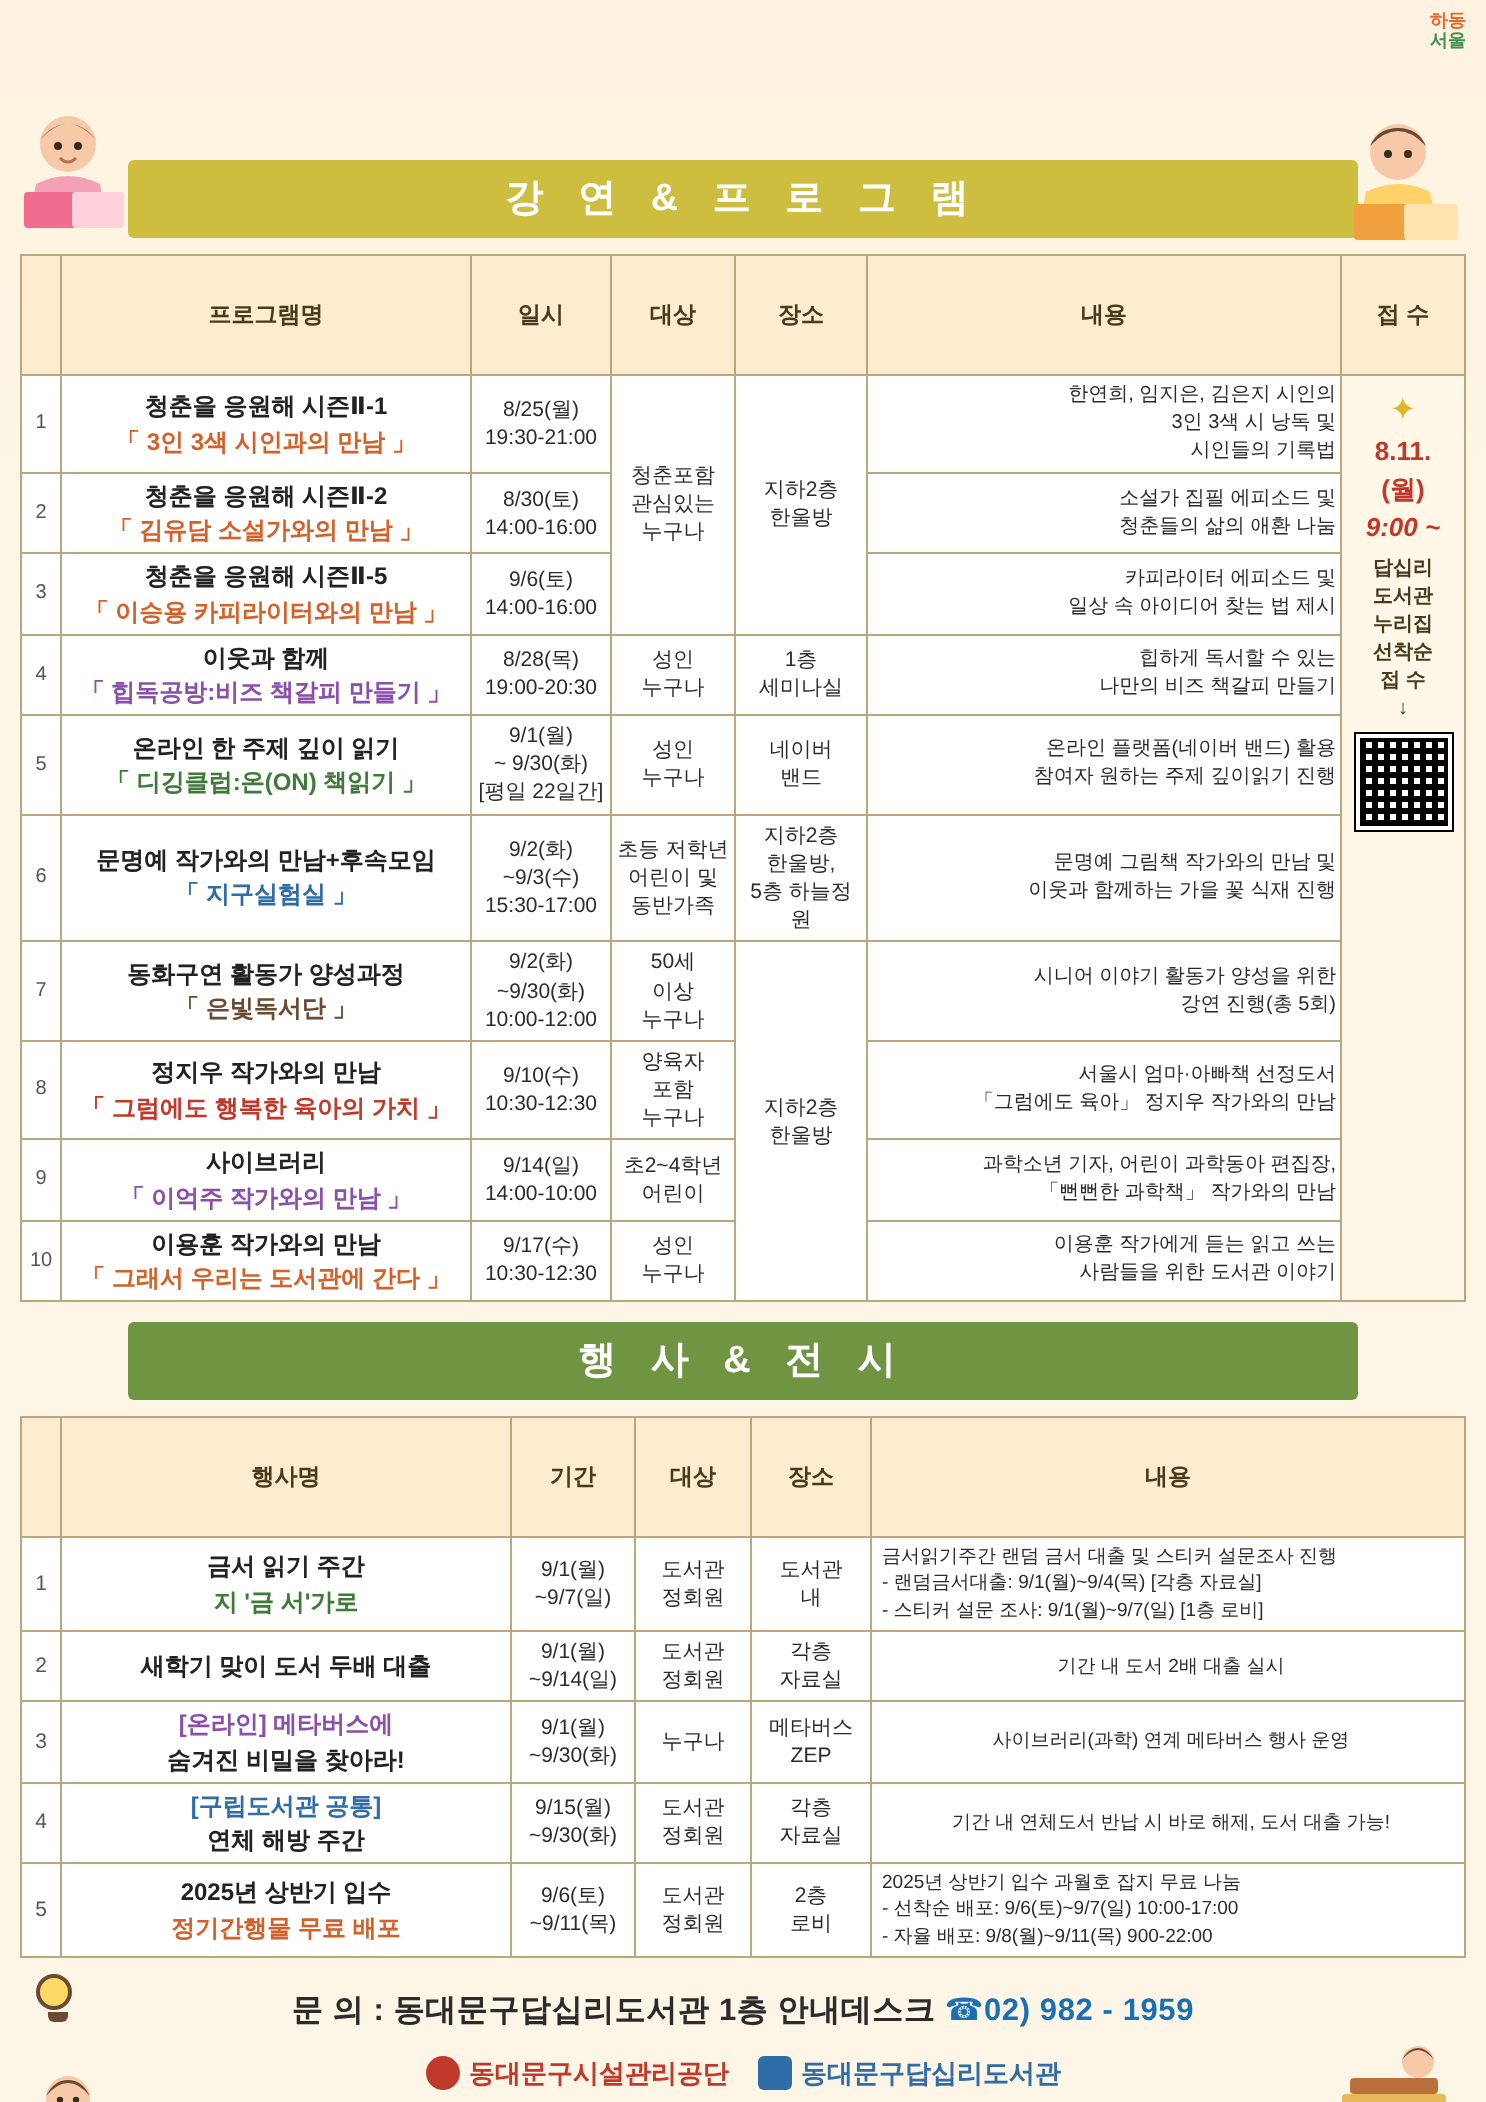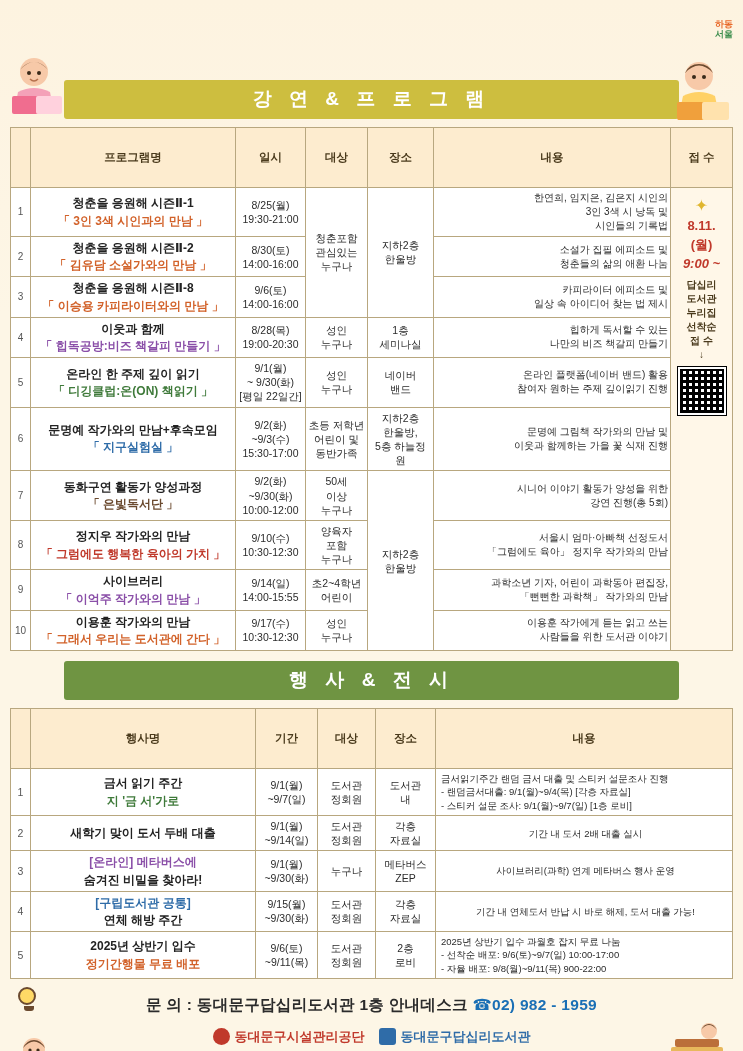--- a/index.html
+++ b/index.html
@@ -29,21 +29,21 @@
     font-size: 39px;
     font-weight: 800;
     letter-spacing: -1.5px;
     color: #5b2f0e;
     text-shadow: 2px 2px 0 #ffd966, 3px 3px 0 rgba(0,0,0,0.08);
     margin: 6px 0 0 0;
     line-height: 1.2;
   }
   .corner-logo {
     position: absolute;
-    top: 20px; right: 10px;
+    top: 6px; right: 10px;
     font-size: 9px;
     line-height: 1.1;
     color: #c24a2b;
     font-weight: 700;
     text-align: right;
   }
   .corner-logo .cl1 { color:#e86a2b; }
   .corner-logo .cl2 { color:#3f8f4f; }
 
   
@@ -286,21 +286,21 @@
           </td>
           <td class="date" style="white-space:pre-line">8/30(토)
 14:00-16:00</td>
           <td class="detail" style="white-space:pre-line">소설가 집필 에피소드 및
 청춘들의 삶의 애환 나눔</td>
         </tr>
 
         <tr>
           <td class="idx">3</td>
           <td class="name">
-            <span class="nm1 c-dark">청춘을 응원해 시즌Ⅱ-8</span>
+            <span class="nm1 c-dark">청춘을 응원해 시즌Ⅱ-5</span>
             <span class="nm2 c-orange">「 이승용 카피라이터와의 만남 」</span>
           </td>
           <td class="date" style="white-space:pre-line">9/6(토)
 14:00-16:00</td>
           <td class="detail" style="white-space:pre-line">카피라이터 에피소드 및
 일상 속 아이디어 찾는 법 제시</td>
         </tr>
 
         <tr>
           <td class="idx">4</td>
@@ -387,21 +387,21 @@
 「그럼에도 육아」 정지우 작가와의 만남</td>
         </tr>
 
         <tr>
           <td class="idx">9</td>
           <td class="name">
             <span class="nm1 c-dark">사이브러리</span>
             <span class="nm2 c-purple">「 이억주 작가와의 만남 」</span>
           </td>
           <td class="date" style="white-space:pre-line">9/14(일)
-14:00-15:55</td>
+14:00-10:00</td>
           <td style="white-space:pre-line">초2~4학년
 어린이</td>
           <td class="detail" style="white-space:pre-line">과학소년 기자, 어린이 과학동아 편집장,
 「뻔뻔한 과학책」 작가와의 만남</td>
         </tr>
 
         <tr>
           <td class="idx">10</td>
           <td class="name">
             <span class="nm1 c-dark">이용훈 작가와의 만남</span>

